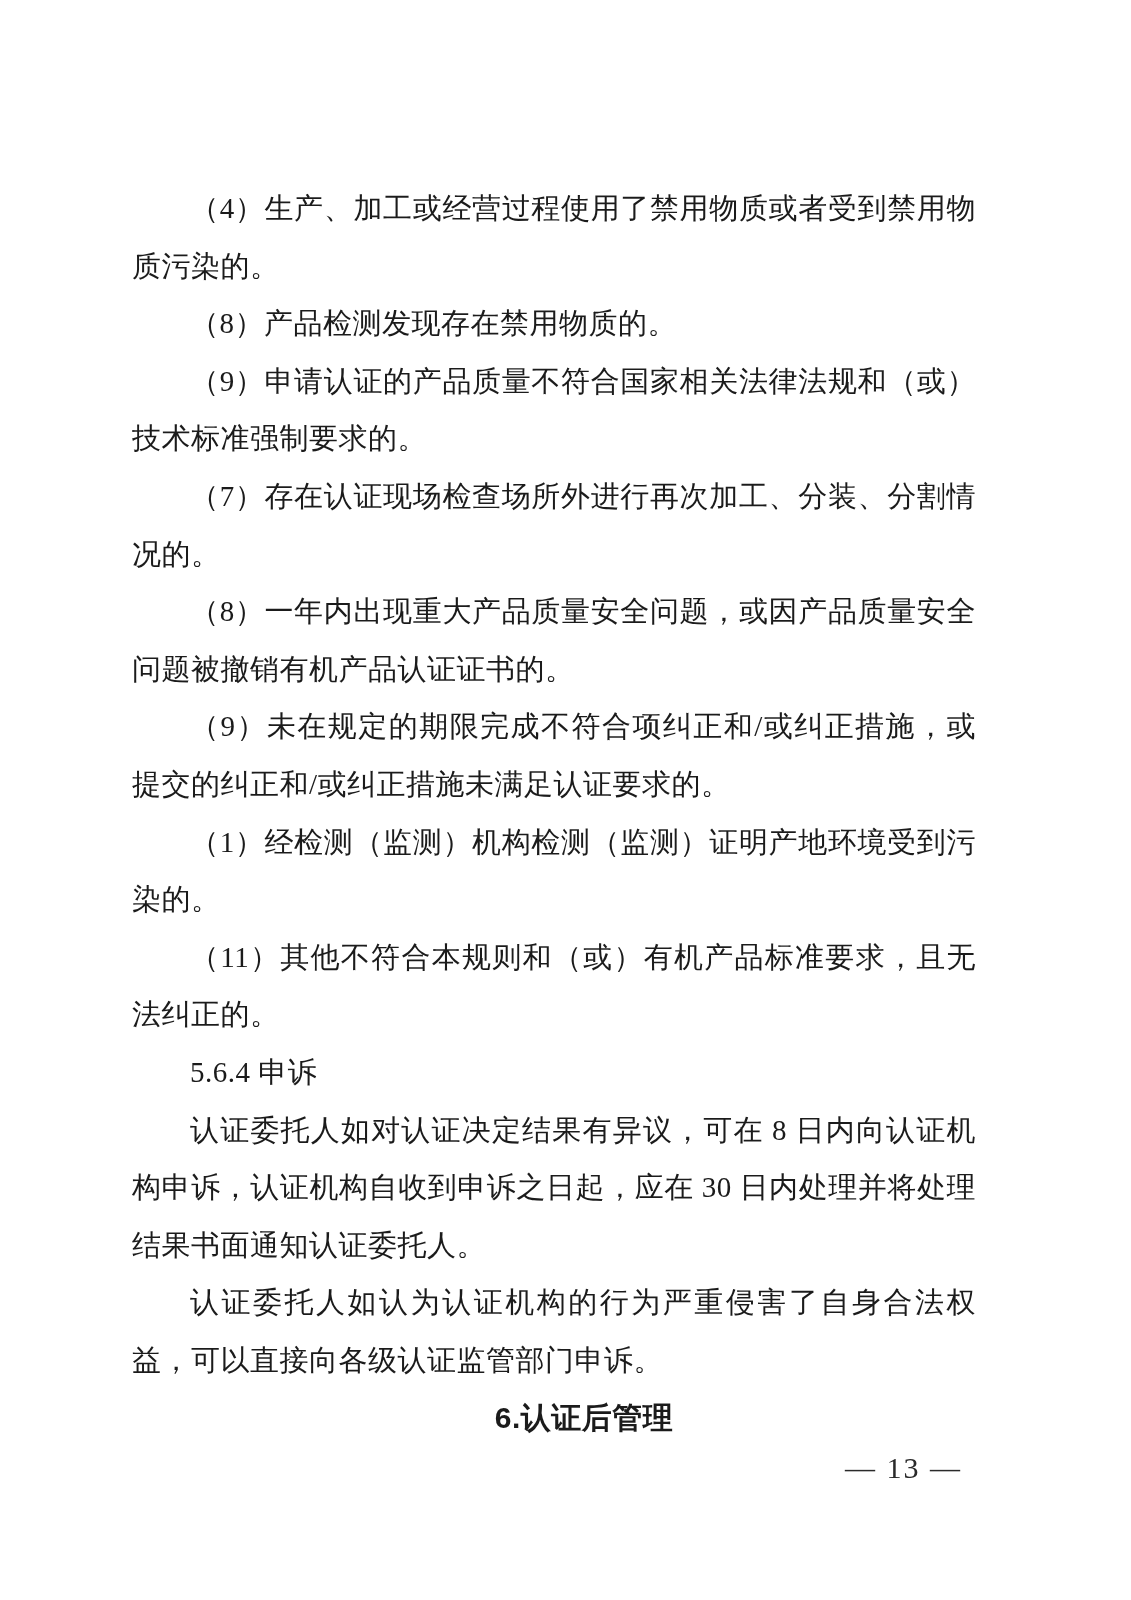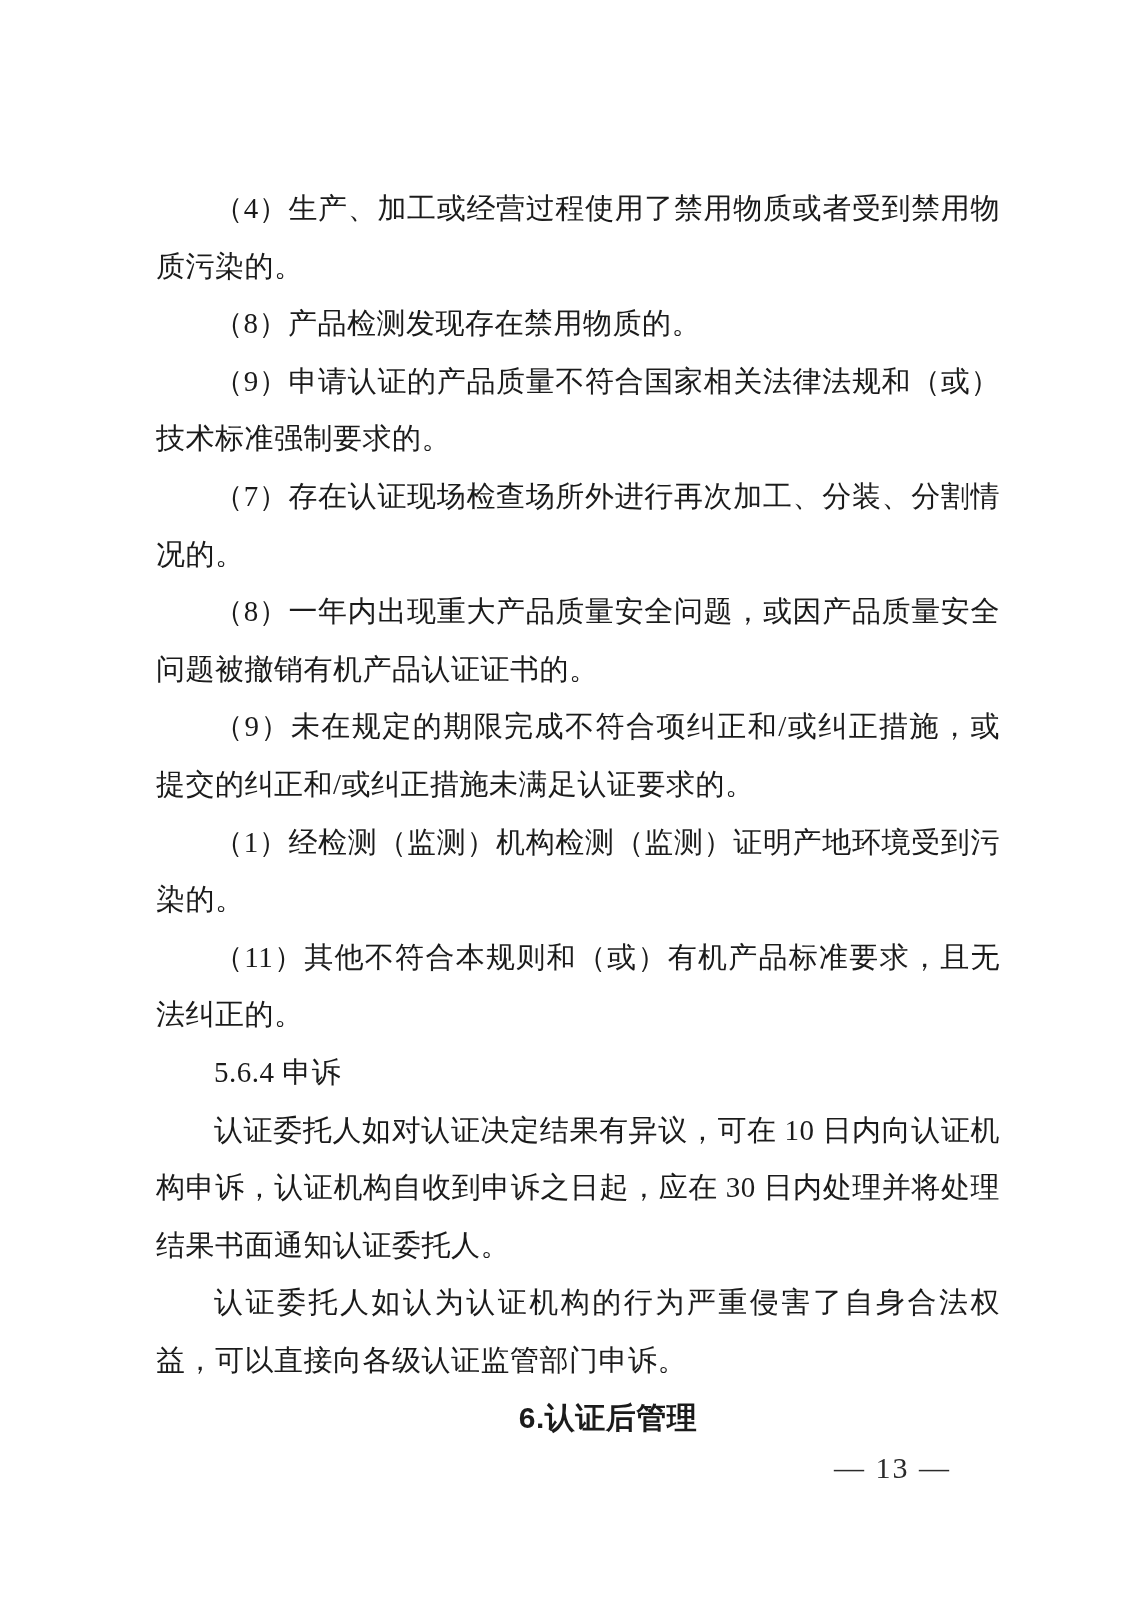--- a/index.html
+++ b/index.html
@@ -12,21 +12,21 @@
     width: 1131px;
     height: 1600px;
     background: #ffffff;
     overflow: hidden;
     font-family: "Liberation Serif", "DejaVu Serif", serif;
     color: #1b1b1b;
   }
   .content {
     position: absolute;
     top: 180px;
-    left: 156px;
+    left: 132px;
     width: 844px;
   }
   .content p {
     margin: 0;
     padding: 0;
     font-size: 29px;
     line-height: 57.6px;
     text-align: justify;
     text-indent: 2em;
     letter-spacing: 0.5px;
@@ -34,21 +34,21 @@
   }
   .content p.section-heading-bold {
     font-family: "Liberation Sans", "DejaVu Sans", sans-serif;
     font-weight: 700;
     text-align: center;
     font-size: 30px;
   }
   .page-footer {
     position: absolute;
     top: 1448px;
-    right: 180px;
+    right: 169px;
     font-size: 30px;
     line-height: 40px;
     color: #2a2a2a;
     font-family: "Liberation Serif", "DejaVu Serif", serif;
     letter-spacing: 2px;
   }
 </style>
 </head>
 <body>
 
@@ -56,19 +56,19 @@
   <div class="content">
     <p>（4）生产、加工或经营过程使用了禁用物质或者受到禁用物质污染的。</p>
     <p>（8）产品检测发现存在禁用物质的。</p>
     <p>（9）申请认证的产品质量不符合国家相关法律法规和（或）技术标准强制要求的。</p>
     <p>（7）存在认证现场检查场所外进行再次加工、分装、分割情况的。</p>
     <p>（8）一年内出现重大产品质量安全问题，或因产品质量安全问题被撤销有机产品认证证书的。</p>
     <p>（9）未在规定的期限完成不符合项纠正和/或纠正措施，或提交的纠正和/或纠正措施未满足认证要求的。</p>
     <p>（1）经检测（监测）机构检测（监测）证明产地环境受到污染的。</p>
     <p>（11）其他不符合本规则和（或）有机产品标准要求，且无法纠正的。</p>
     <p>5.6.4 申诉</p>
-    <p>认证委托人如对认证决定结果有异议，可在 10 日内向认证机构申诉，认证机构自收到申诉之日起，应在 30 日内处理并将处理结果书面通知认证委托人。</p>
+    <p>认证委托人如对认证决定结果有异议，可在 8 日内向认证机构申诉，认证机构自收到申诉之日起，应在 30 日内处理并将处理结果书面通知认证委托人。</p>
     <p>认证委托人如认为认证机构的行为严重侵害了自身合法权益，可以直接向各级认证监管部门申诉。</p>
     <p class="section-heading-bold">6.认证后管理</p>
   </div>
 
   <div class="page-footer">— 13 —</div>
 </div>
 
 </body></html>

